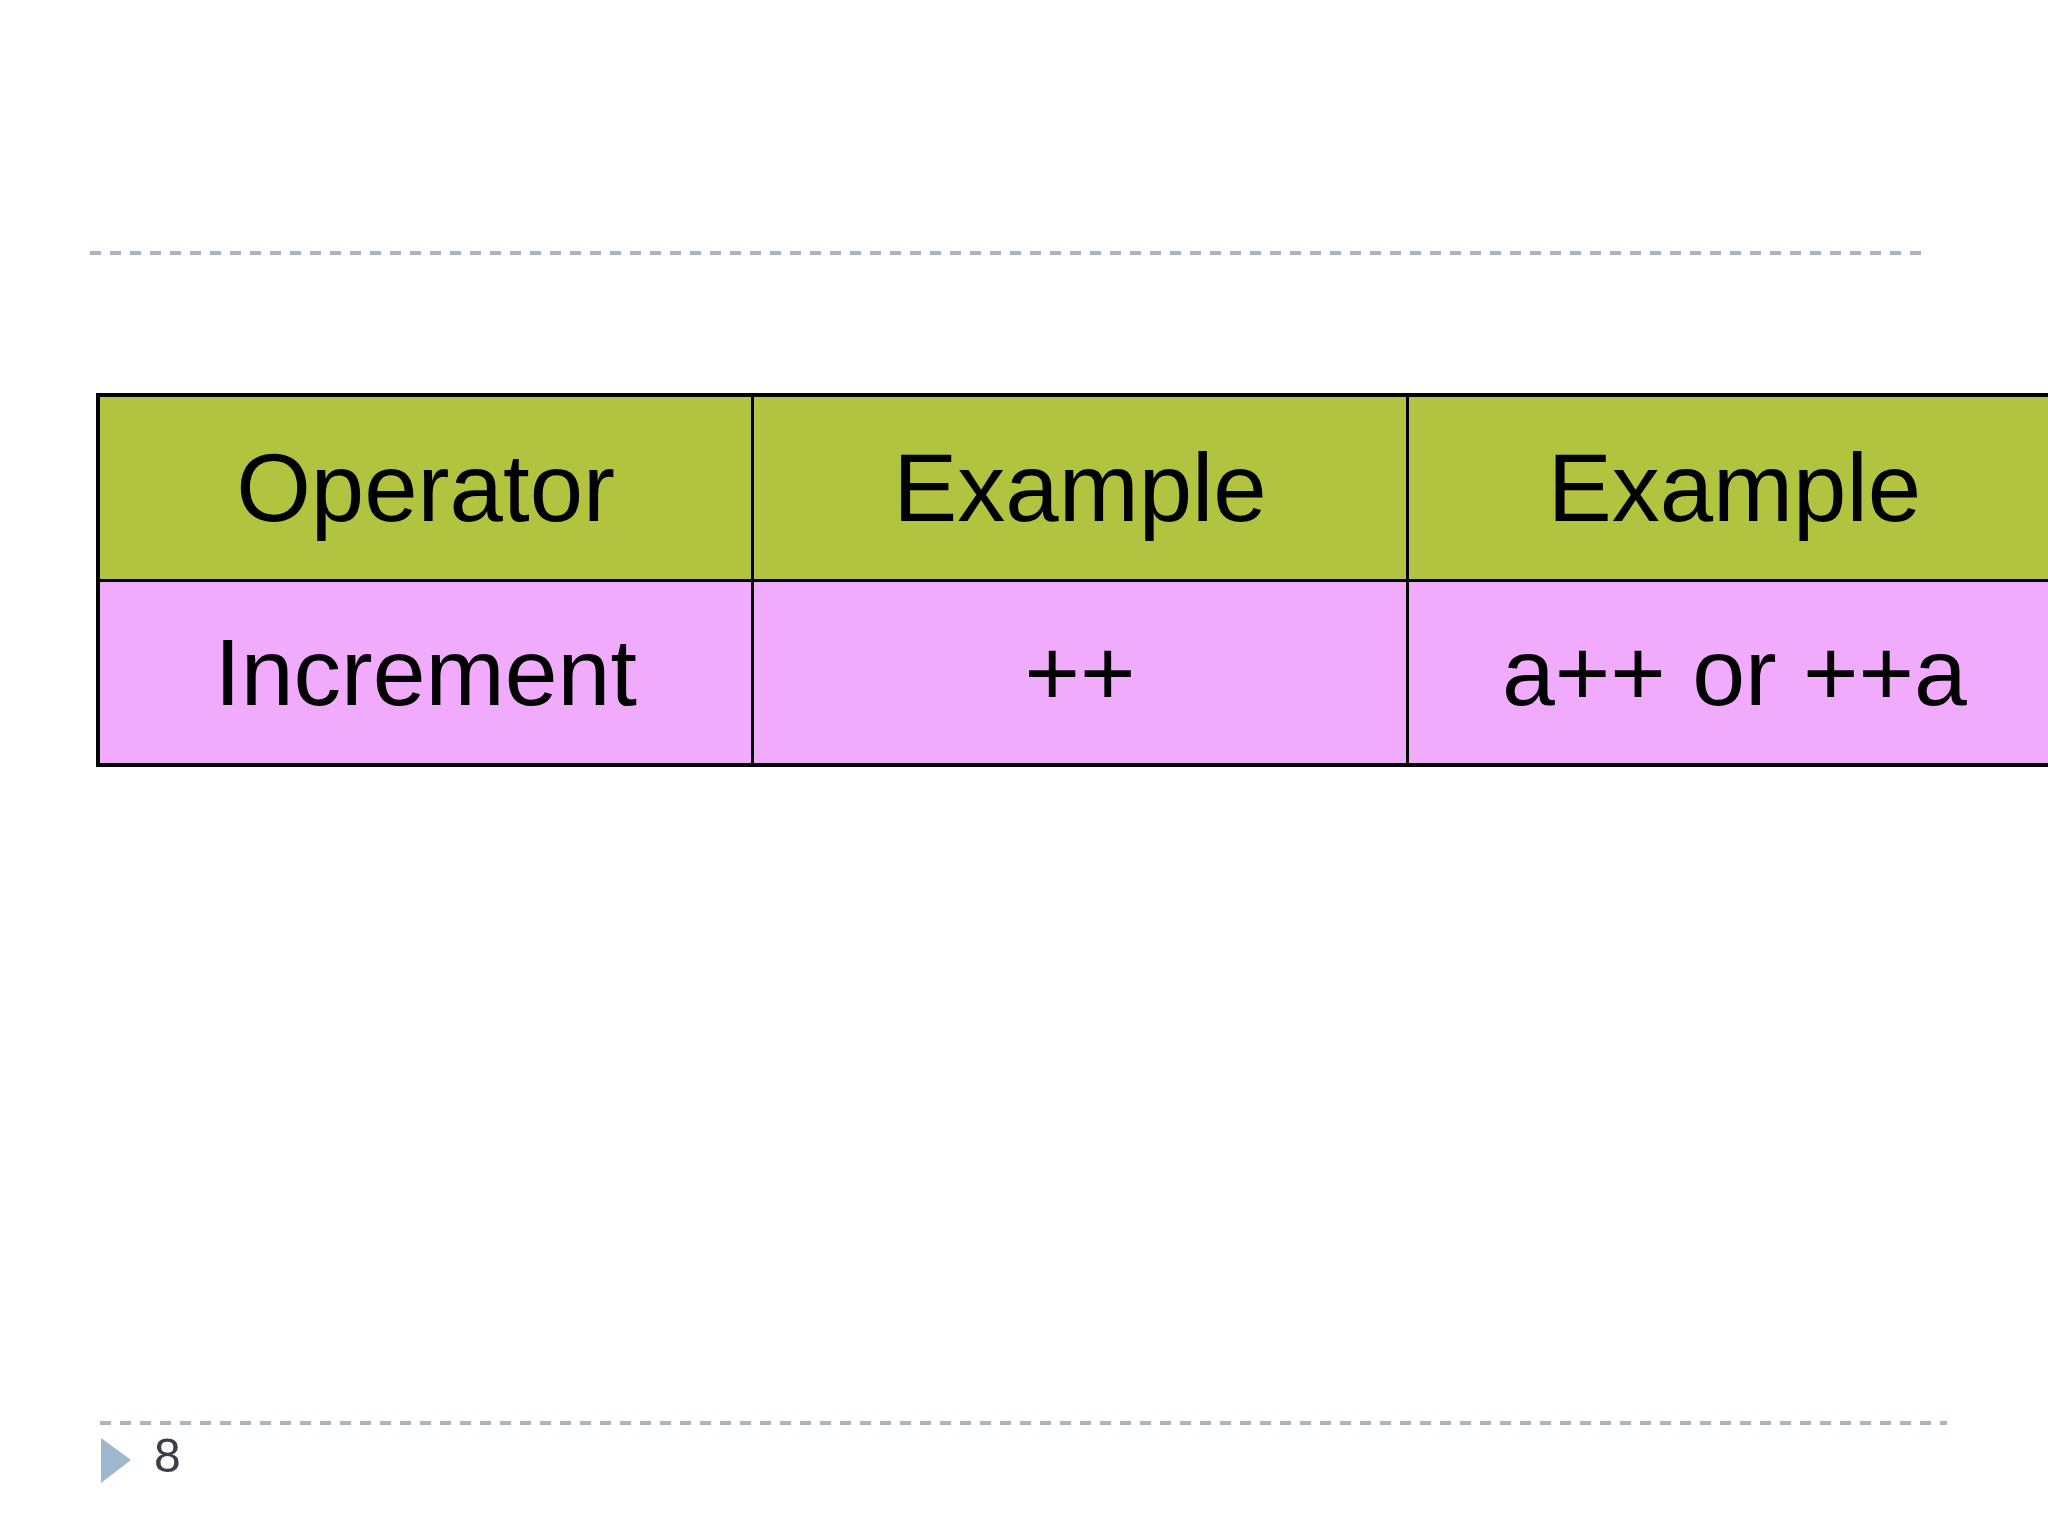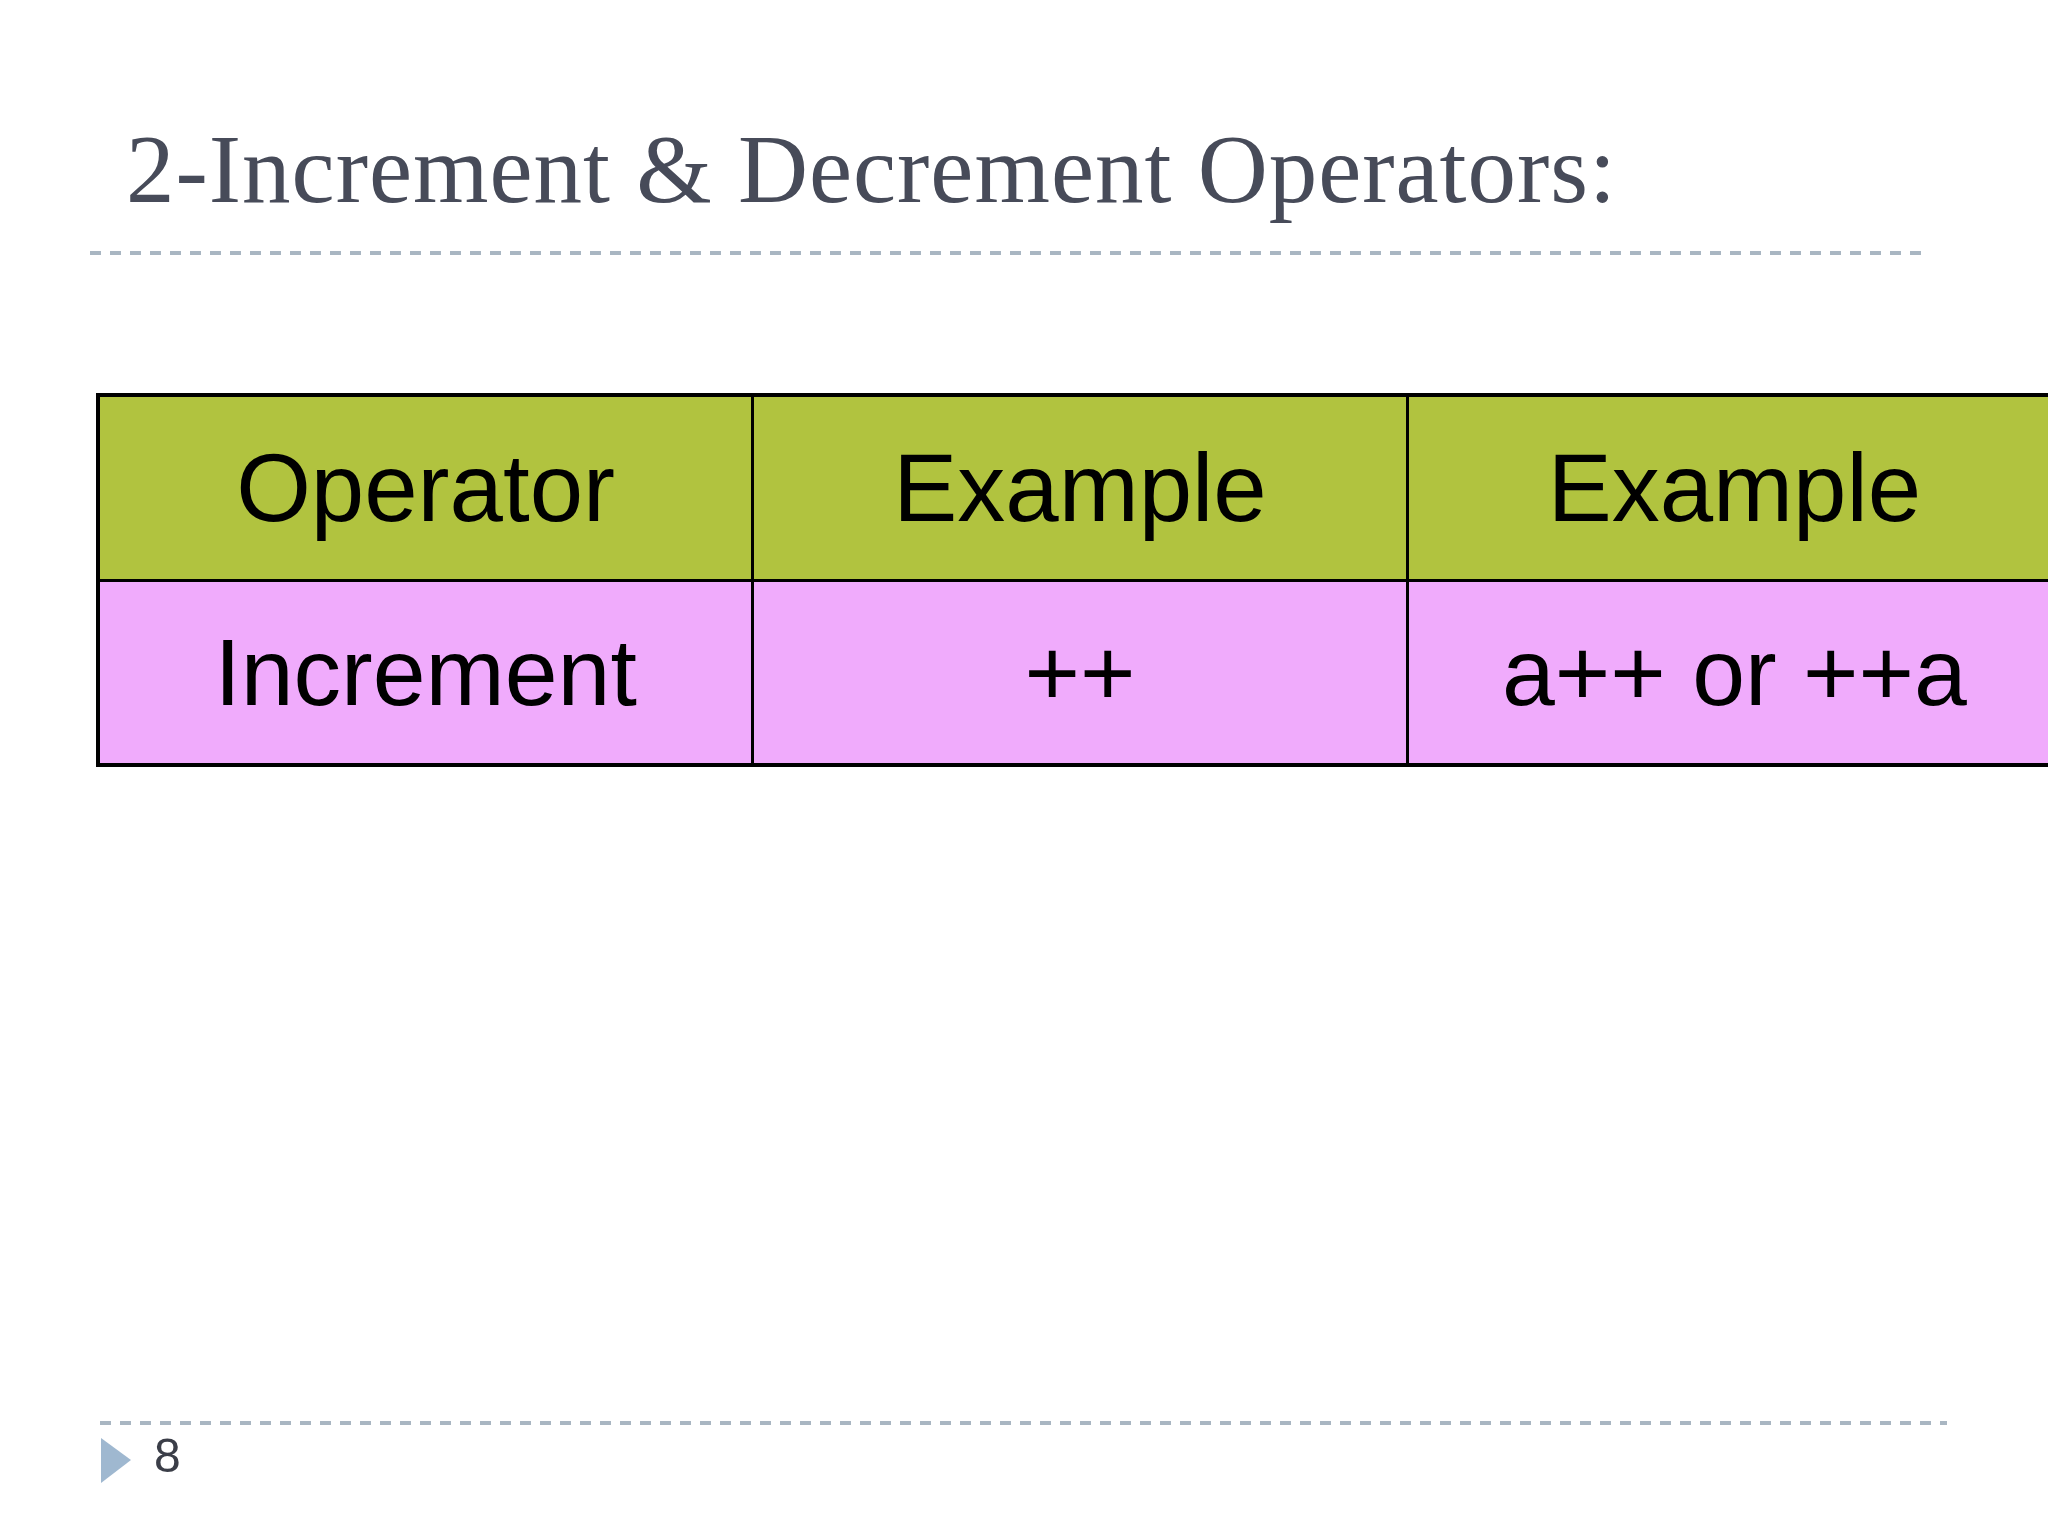--- a/index.html
+++ b/index.html
@@ -96,21 +96,20 @@
     font-size: 48px;
     line-height: 1;
     color: #3b3e48;
   }
 </style>
 </head>
 <body>
 
 <div class="slide">
 
-  <h1 class="slide-title">2-Increment &amp; Decrement Operators:</h1>
 
   <div class="dashed-line title-divider"></div>
 
   <table class="op-table">
     <thead>
       <tr>
         <th>Operator</th>
         <th>Example</th>
         <th>Example</th>
       </tr>

